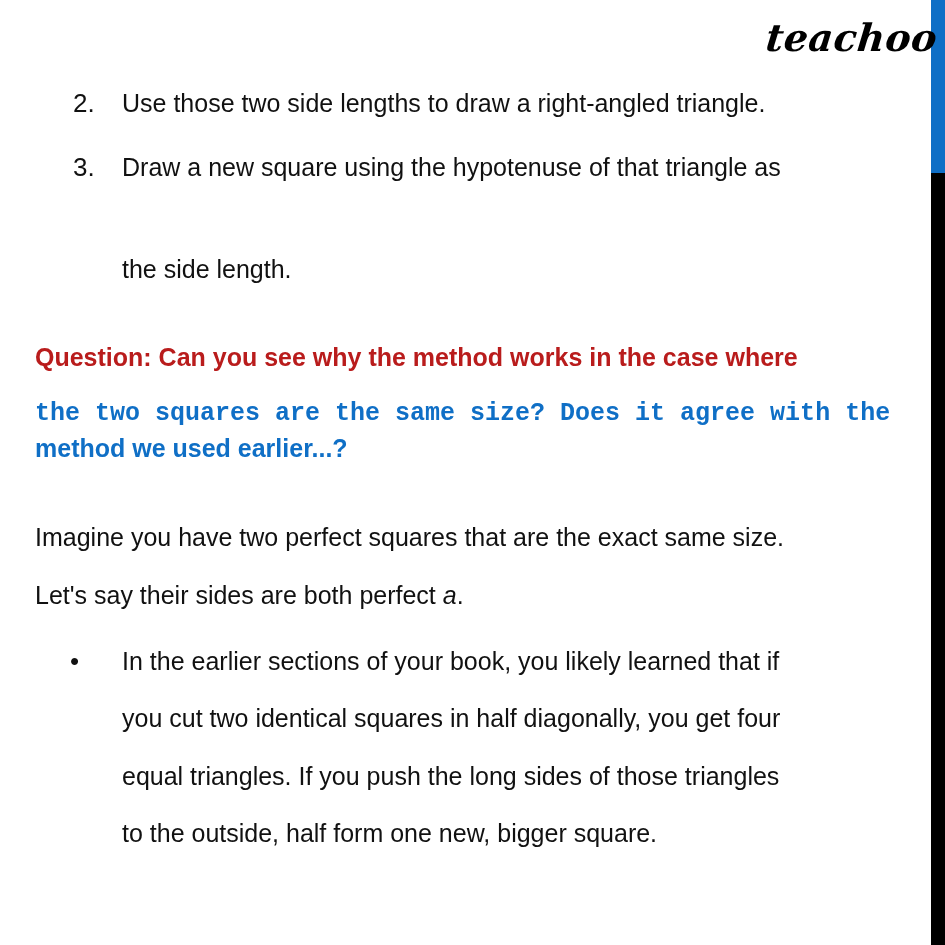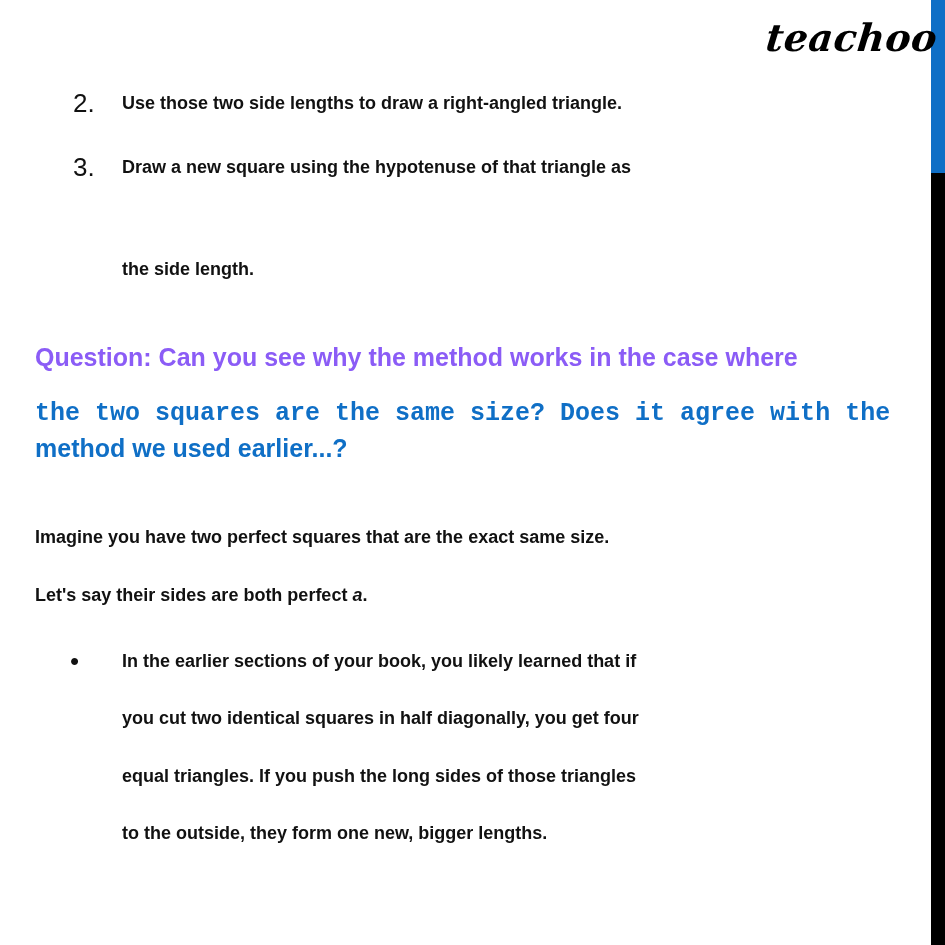--- a/index.html
+++ b/index.html
@@ -39,24 +39,23 @@
     .side-bar-black {
       position: absolute;
       left: 931px;
       top: 173px;
       width: 14px;
       height: 772px;
       background: #000000;
     }
     .line {
       position: absolute;
-      font-size: 18px;
+      font-size: 25px;
       line-height: 32px;
       white-space: nowrap;
-      font-weight: bold;
     }
     .num {
       position: absolute;
       font-size: 26px;
       line-height: 32px;
     }
     .q {
       position: absolute;
       left: 35px;
       font-size: 25px;
@@ -87,29 +86,29 @@
     <span class="line" style="left:122px; top:87px;">Use those two side lengths to draw a right-angled triangle.</span>
   </div>
   <div>
     <span class="num" style="left:73px; top:151px;">3.</span>
     <span class="line" style="left:122px; top:151px;">Draw a new square using the hypotenuse of that triangle as</span>
     <span class="line" style="left:122px; top:209px;margin-top:44px;">the side length.</span>
   </div>
 </div>
 
 <div style="color:#0f6fc6;">
-  <span class="q" style="top:341px; color:#8b5cf6;">Question: Can you see why the method works in the case where</span>
+  <span class="q" style="top:341px; color:#b91c1c;">Question: Can you see why the method works in the case where</span>
   <span class="q" style="top:398px; color:#0f6fc6;font-family:Liberation Mono, monospace;">the two squares are the same size? Does it agree with the</span>
   <span class="q" style="top:432px; color:#0f6fc6;">method we used earlier...?</span>
 </div>
 
 <div>
   <span class="line" style="left:35px; top:521px;">Imagine you have two perfect squares that are the exact same size.</span>
   <span class="line" style="left:35px; top:579px;"><span>Let's say their sides are both perfect </span><span class="italic-a">a</span><span>.</span></span>
 </div>
 
 <div>
   <span class="bullet-dot">•</span>
   <span class="line" style="left:122px; top:645px;">In the earlier sections of your book, you likely learned that if</span>
   <span class="line" style="left:122px; top:702px;">you cut two identical squares in half diagonally, you get four</span>
   <span class="line" style="left:122px; top:760px;">equal triangles. If you push the long sides of those triangles</span>
-  <span class="line" style="left:122px; top:817px;">to the outside, they form one new, bigger lengths.</span>
+  <span class="line" style="left:122px; top:817px;">to the outside, half form one new, bigger square.</span>
 </div>
 
 </body></html>

